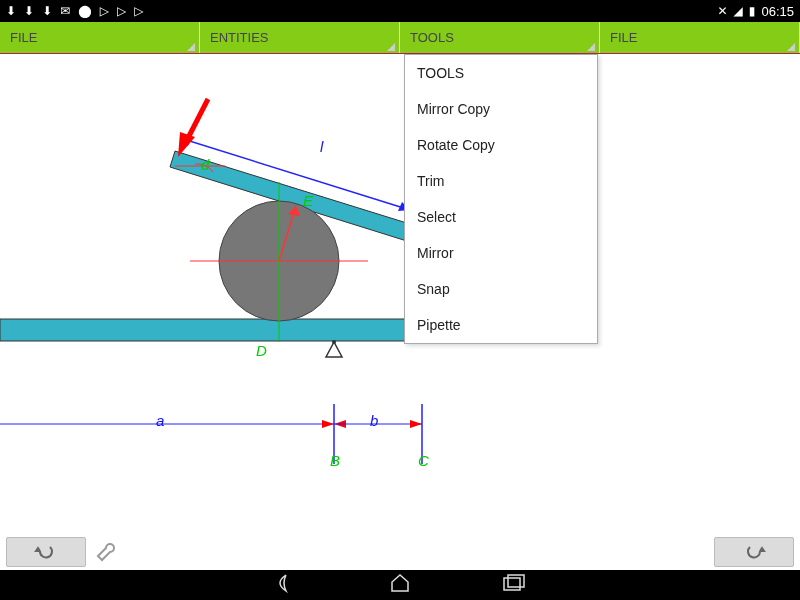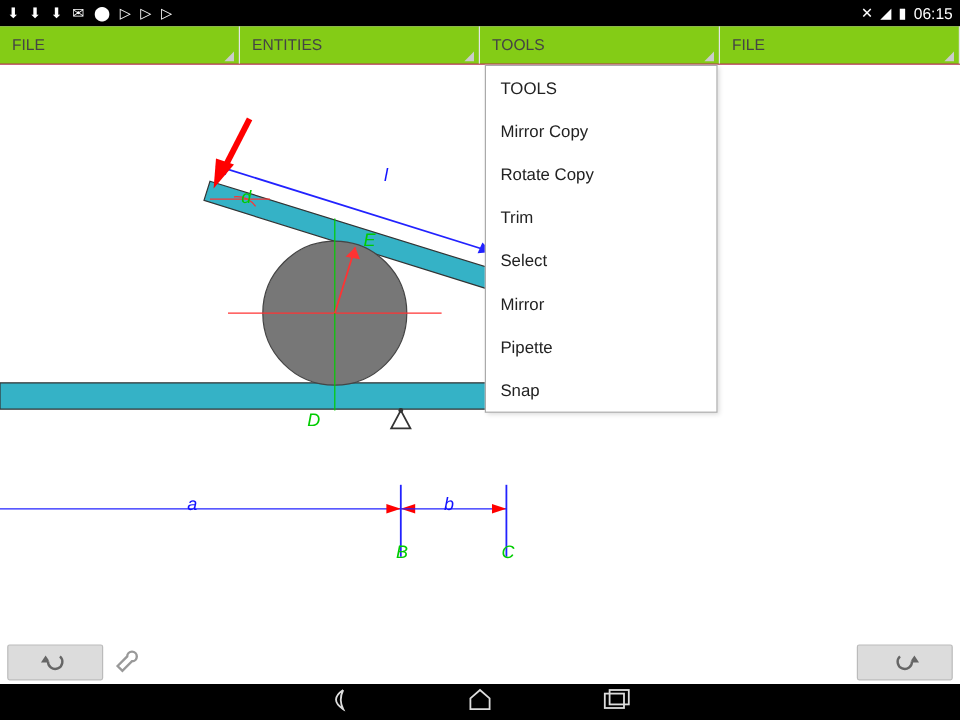--- a/index.html
+++ b/index.html
@@ -124,22 +124,22 @@
   <span class="dlabel" style="left:418px; top:398px;">C</span>
 </div>
 
 <div class="dropdown">
   <div class="dropdown-item dropdown-header">TOOLS</div>
   <div class="dropdown-item">Mirror Copy</div>
   <div class="dropdown-item">Rotate Copy</div>
   <div class="dropdown-item">Trim</div>
   <div class="dropdown-item">Select</div>
   <div class="dropdown-item">Mirror</div>
+  <div class="dropdown-item">Snap</div>
   <div class="dropdown-item">Pipette</div>
-  <div class="dropdown-item">Snap</div>
 </div>
 
 <div class="bottom-bar">
   <div class="tool-btn">
     <svg width="24" height="18">
         <path d="M16 4 A 6 6 0 1 1 6 8 M6 8 l-4 0 l2 -3 l2 3" stroke="#666" stroke-width="2" fill="none"></path>
       </svg>
   </div>
   <span class="wrench">
     <svg width="28" height="24">

